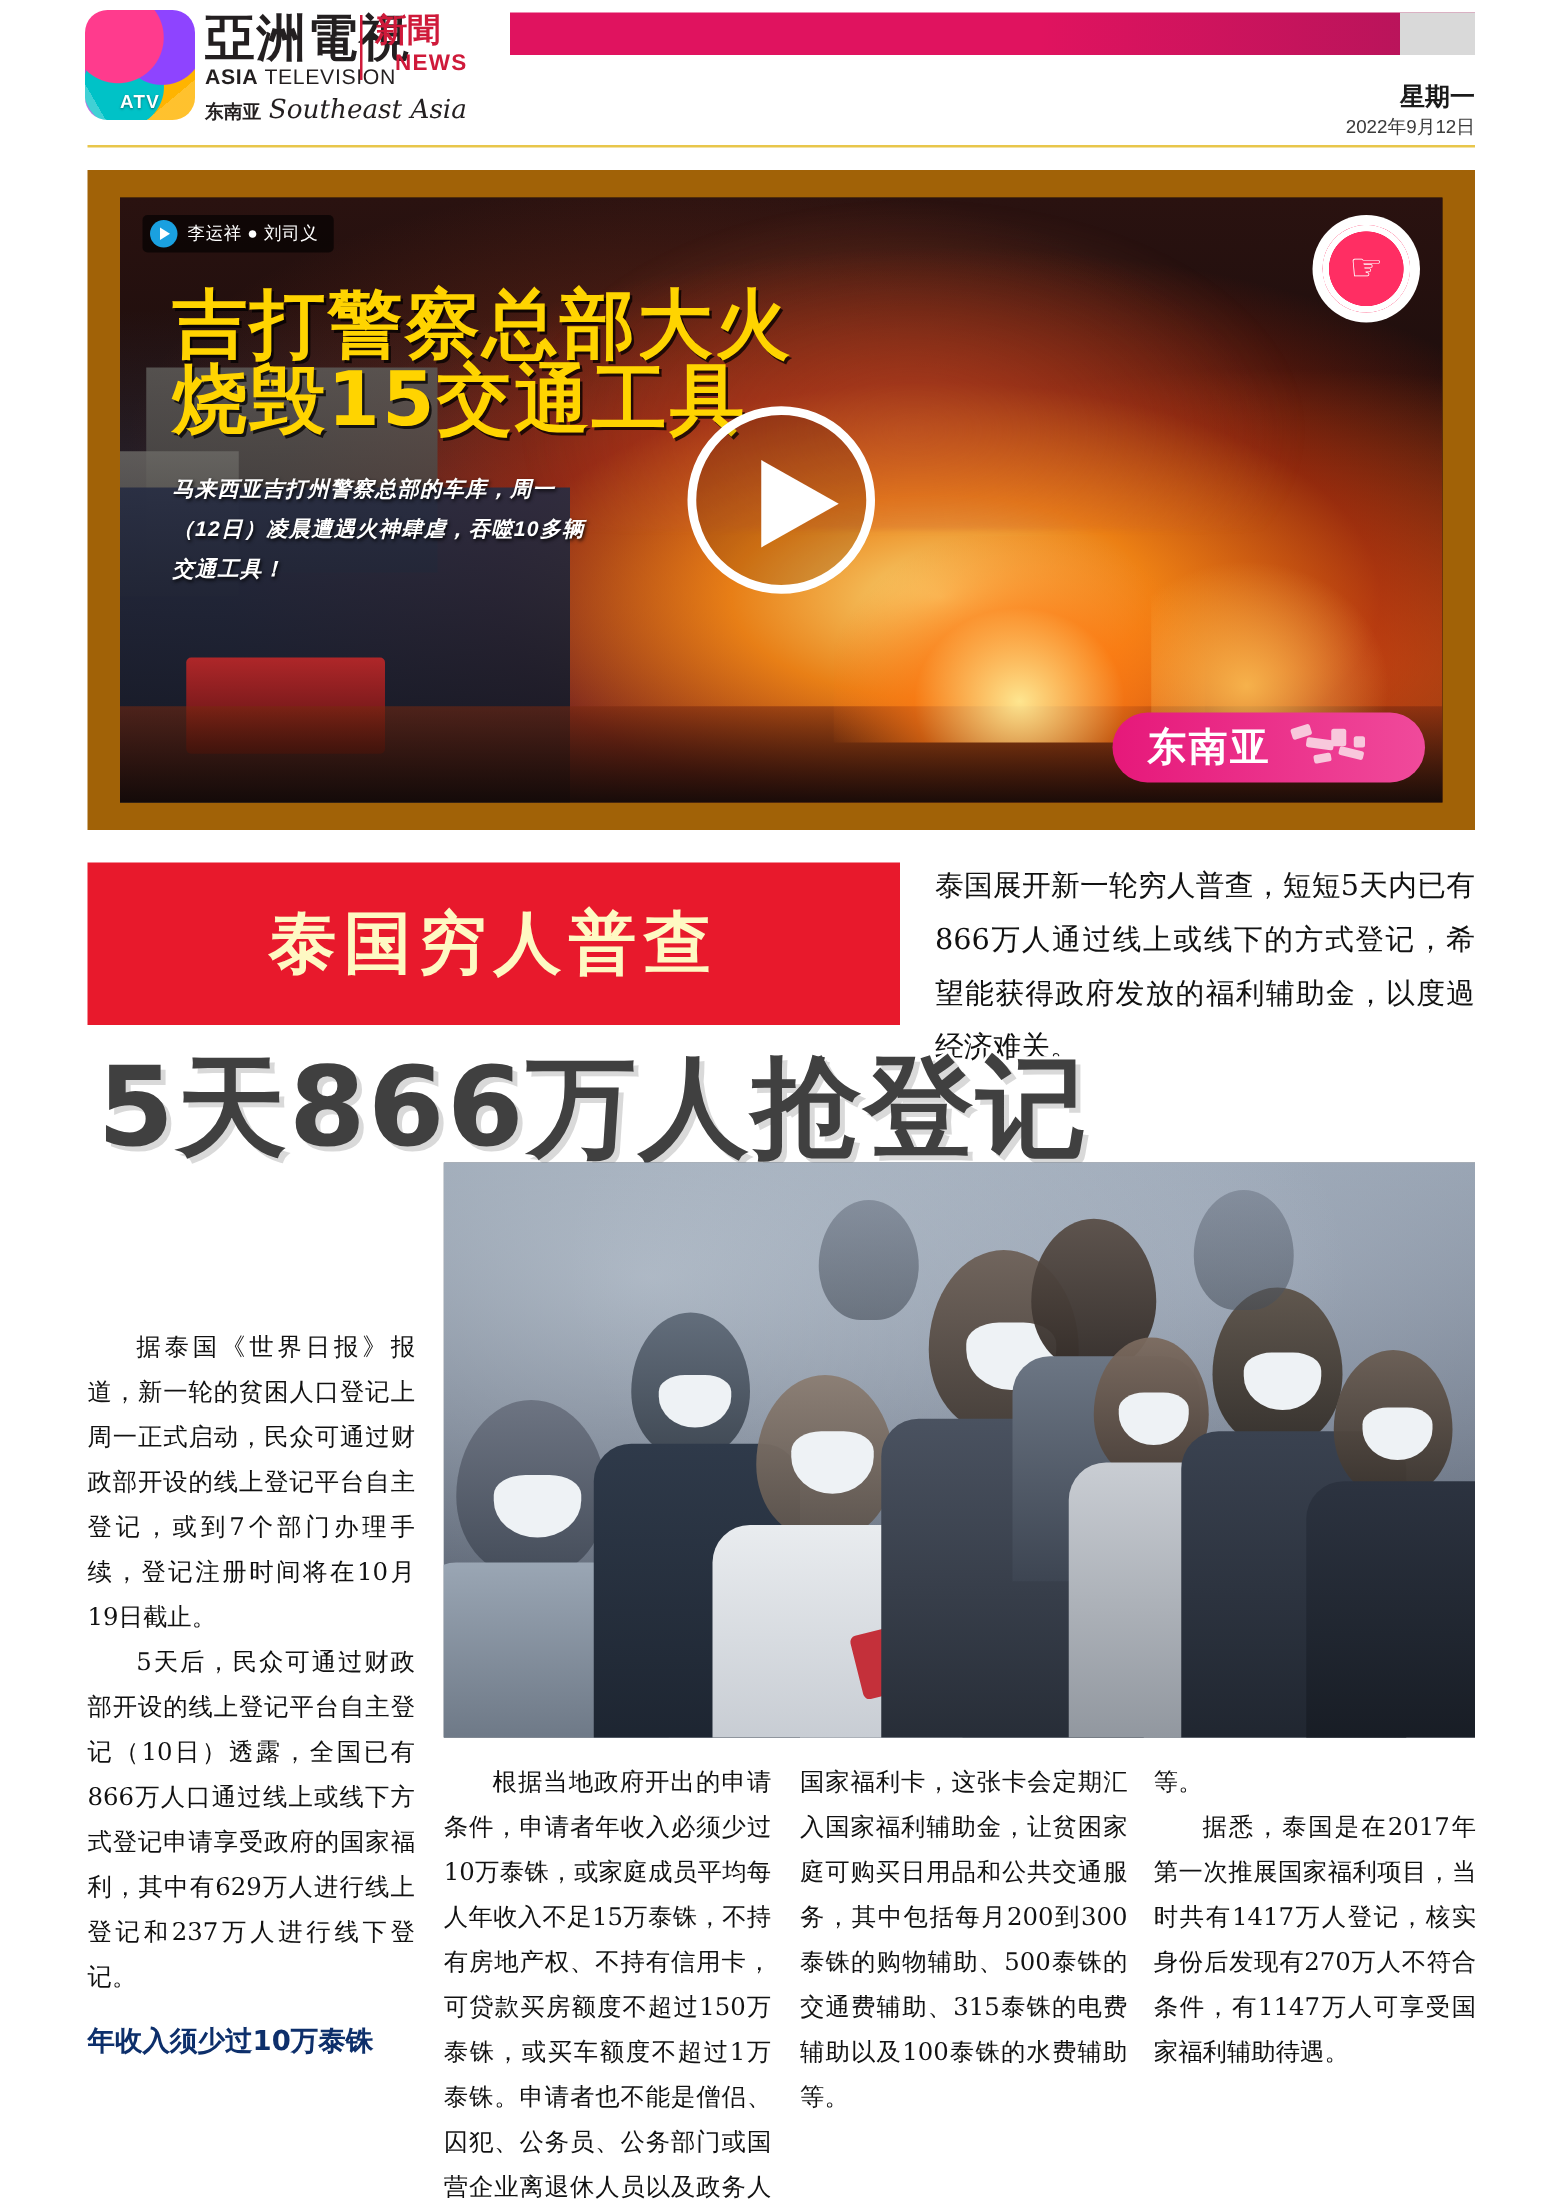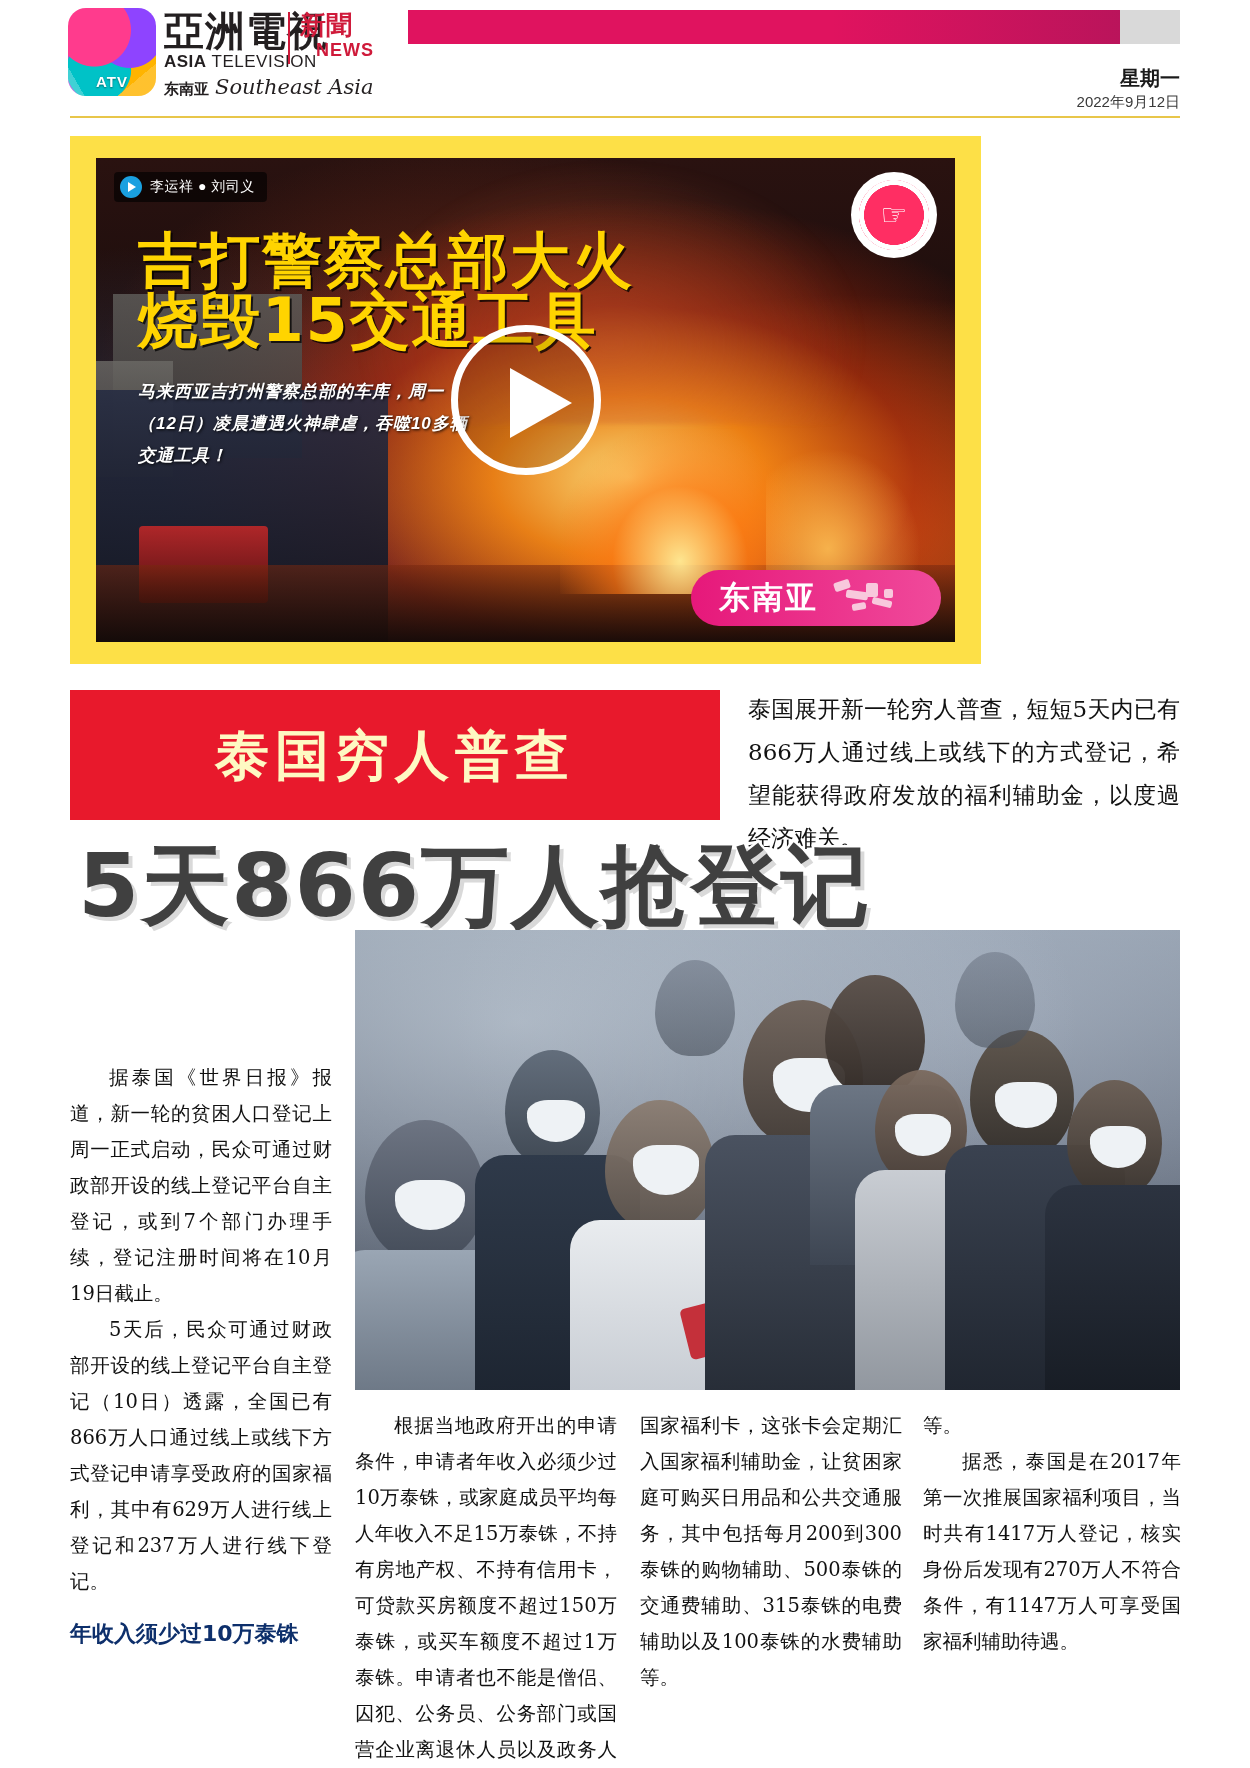--- a/index.html
+++ b/index.html
@@ -155,22 +155,22 @@
     font-size: 15px;
     color: #3a3a3a;
     line-height: 22px;
     text-align: center;
   }
 
   
   .video-card {
     position: absolute;
     left: 70px; top: 136px;
-    width: 911px; height: 528px;
-    background: #fde047;
+    width: 1110px; height: 528px;
+    background: #a16207;
     padding: 22px 26px;
   }
   .video-inner {
     position: relative;
     width: 100%; height: 100%;
     background: #1a0d0a;
     overflow: hidden;
   }
   
   .scene {

